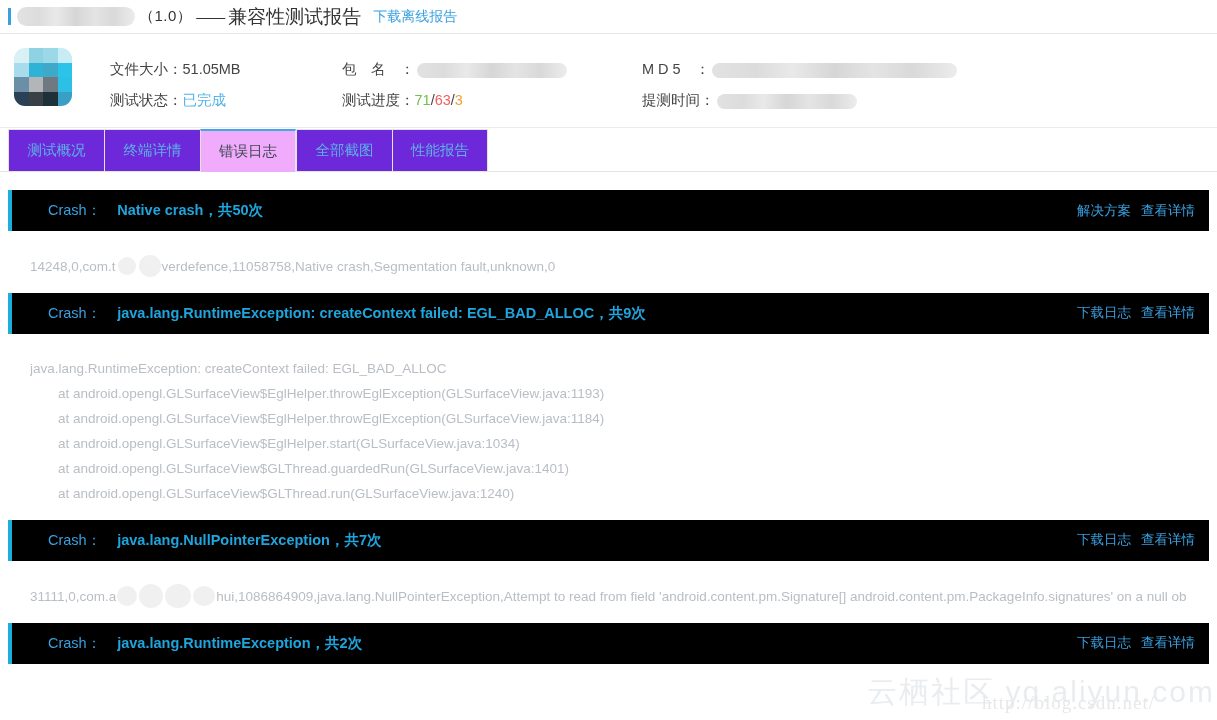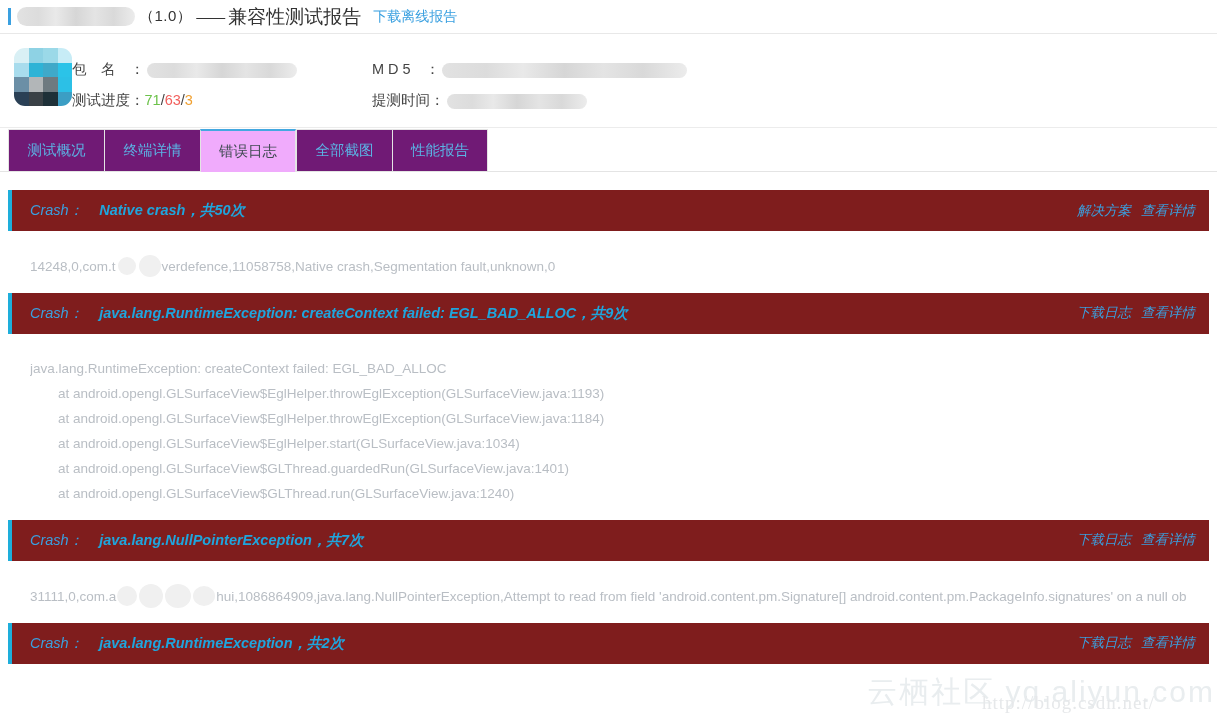--- a/index.html
+++ b/index.html
@@ -88,21 +88,21 @@
     align-items: flex-end;
     padding-left: 8px;
   }
   .tab {
     height: 42px;
     min-width: 96px;
     padding: 0 18px;
     display: flex; align-items: center; justify-content: center;
     font-size: 14.5px;
     color: #5bb4e5;
-    background: #701a75;
+    background: #6d28d9;
     border: 1px solid #e4e4e4;
     border-bottom: none;
     border-right: none;
     cursor: pointer;
   }
   .tab:last-of-type { border-right: 1px solid #e4e4e4; }
   .tab.active {
     background: #f0abfc;
     color: #3f4a52;
     border-top: 2px solid #44a8e0;
@@ -113,25 +113,24 @@
     margin-bottom: -1px;
   }
   .tab.active + .tab { border-left: 1px solid #e4e4e4; text-align: center; }
 
   
   .list { padding-top: 18px; }
   .crash-head {
     position: relative;
     margin: 0 8px;
     height: 41px;
-    background: #7f1d1d;
+    background: #000000;
     display: flex;
     align-items: center;
-    padding-left: 22px;
-    font-style: italic;
+    padding-left: 40px;
   }
   .crash-head::before {
     content: "";
     position: absolute;
     left: 0; top: 0; bottom: 0;
     width: 4px;
     background: #1eaedb;
   }
   .crash-label { font-size: 14.5px; color: #3aa0e0; }
   .crash-title {
@@ -200,20 +199,28 @@
         <div style="background:#6e7a80"></div>
         <div style="background:#2cc0e6"></div>
       <div style="background:#2a4055"></div>
         <div style="background:#3a4146"></div>
         <div style="background:#1e3038"></div>
         <div style="background:#3b9ec4"></div>
     </div>
   </div>
 
   <div class="info-cols">
+    <div class="info-col col1">
+      <div class="info-line">
+        <span>文件大小：</span><span>51.05MB</span>
+      </div>
+      <div class="info-line">
+        <span>测试状态：</span><span class="val-done">已完成</span>
+      </div>
+    </div>
 
     <div class="info-col col2">
       <div class="info-line">
         <span>包　名　：</span><span class="redact r-pkg"></span>
       </div>
       <div class="info-line">
         <span>测试进度：</span><span class="v-green">71</span><span>/</span><span class="v-red">63</span><span>/</span><span class="v-orange">3</span>
       </div>
     </div>
 

